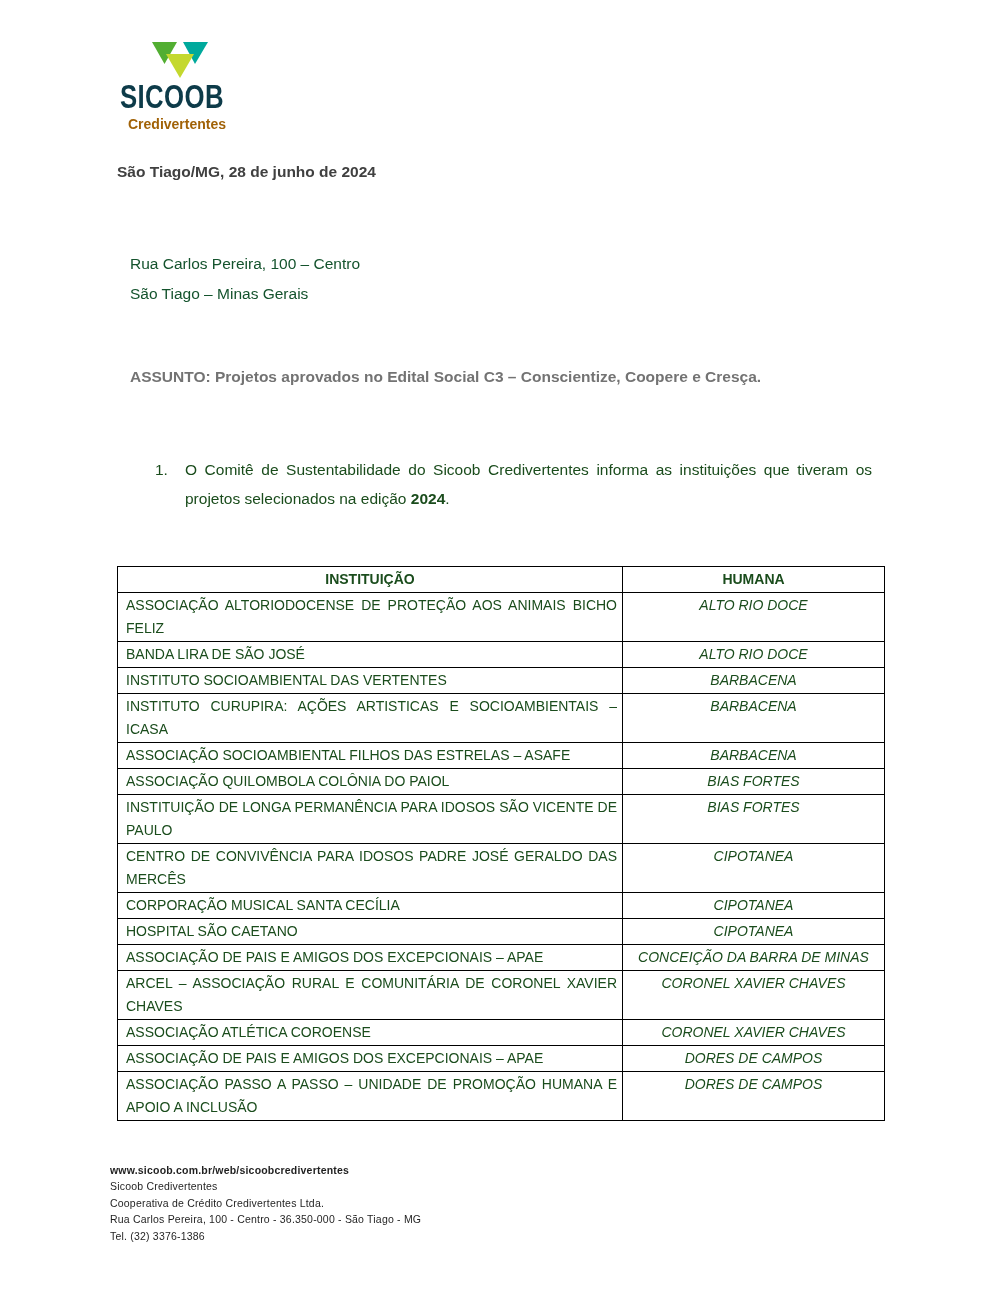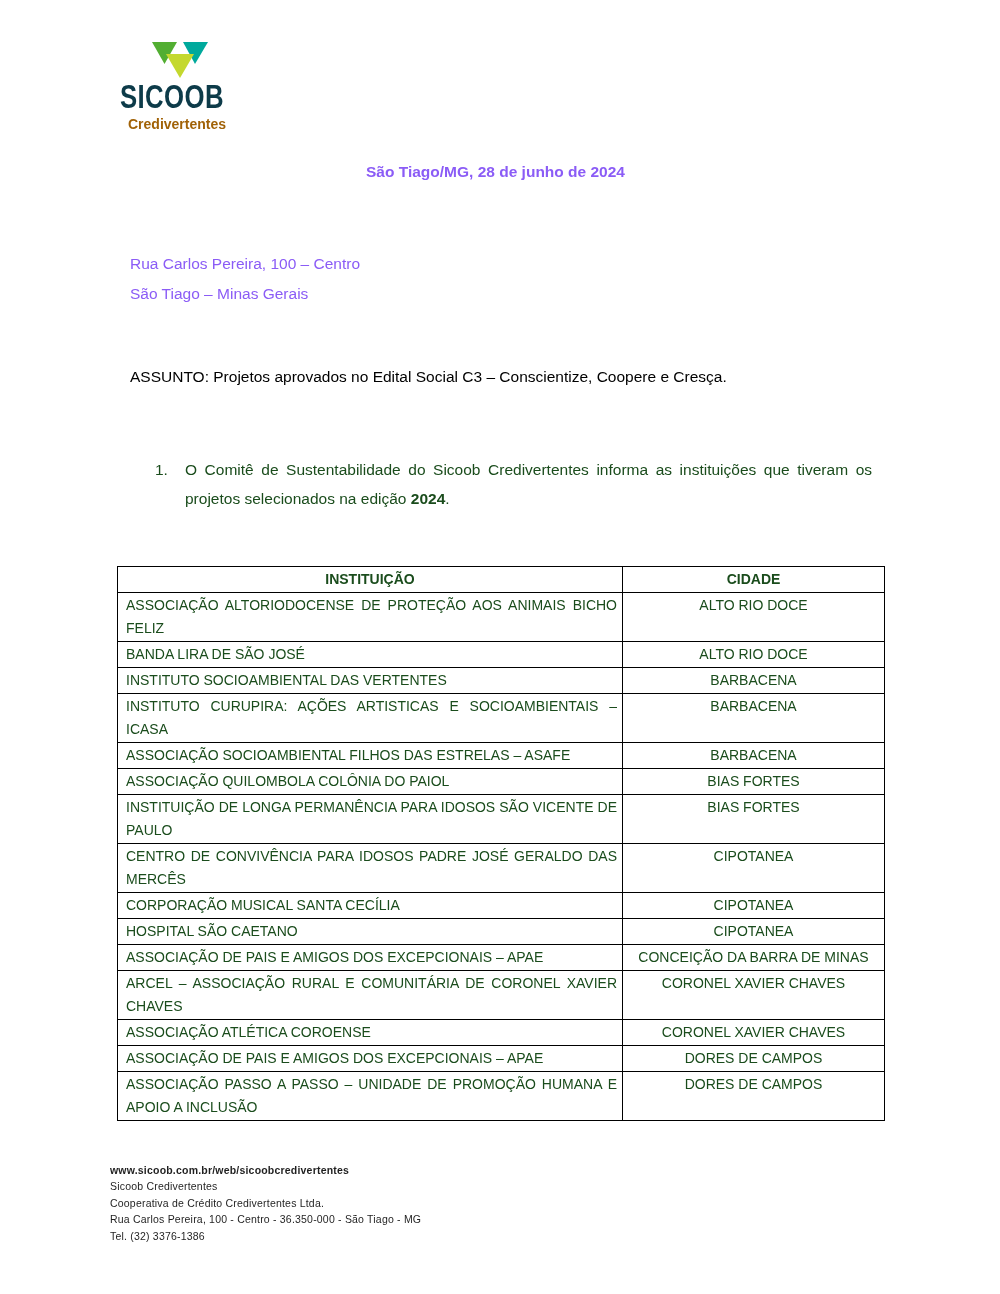--- a/index.html
+++ b/index.html
@@ -27,29 +27,29 @@
     white-space: nowrap; letter-spacing: 0.5px;
   }
   .logo-sub {
     font-size: 14px; font-weight: bold; color: #a16207;
     margin-top: 3px; margin-left: 8px; white-space: nowrap;
   }
 
   
   .date-line {
     position: absolute; top: 163px; left: 117px; width: 757px;
-    text-align: center; font-weight: bold; font-size: 15.5px; color: #8b5cf6;
+    text-align: left; font-weight: bold; font-size: 15.5px; color: #404040;
   }
   .address {
     position: absolute; top: 249px; left: 130px;
-    font-size: 15.5px; line-height: 30px; color: #8b5cf6;
+    font-size: 15.5px; line-height: 30px; color: #14532d;
   }
   .subject {
     position: absolute; top: 368px; left: 130px; width: 744px;
-    font-weight: normal; font-size: 15.5px; color: #000000;
+    font-weight: bold; font-size: 15.5px; color: #737373;
   }
   .item {
     position: absolute; top: 455px; left: 155px; width: 717px;
     display: flex; font-size: 15.5px; line-height: 29px; color: #1a4c1c;
   }
   .item-number { width: 30px; flex-shrink: 0; }
   .item-text { flex: 1; text-align: justify; }
 
   
   .projects-table {
@@ -58,21 +58,21 @@
   }
   .projects-table th, .projects-table td {
     border: 1px solid #000000;
     font-size: 14px; line-height: 23px; color: #1a4c1c;
     vertical-align: top;
   }
   .projects-table th { font-weight: bold; text-align: center; padding: 1px 2px; }
   .col-inst { width: 505px; }
   .col-city { width: 262px; }
   td.inst { text-align: justify; padding: 1px 5px 1px 8px; }
-  td.city { text-align: center; padding: 1px 2px; }
+  td.city { text-align: center; padding: 1px 2px; font-style: italic; }
 
   
   .footer {
     position: absolute; top: 1162px; left: 110px;
     font-size: 10.5px; line-height: 16.4px; color: #1f1f1f;
     letter-spacing: 0.2px;
   }
   .footer-website { font-weight: bold; }
 </style>
 </head>
@@ -105,21 +105,21 @@
   </div>
 
   <table class="projects-table">
     <colgroup>
       <col class="col-inst">
       <col class="col-city">
     </colgroup>
     <thead>
       <tr>
         <th>INSTITUIÇÃO</th>
-        <th>CIDADE</th>
+        <th>HUMANA</th>
       </tr>
     </thead>
     <tbody>
         <tr>
           <td class="inst">ASSOCIAÇÃO ALTORIODOCENSE DE PROTEÇÃO AOS ANIMAIS BICHO FELIZ</td>
           <td class="city">ALTO RIO DOCE</td>
         </tr>
         <tr>
           <td class="inst">BANDA LIRA DE SÃO JOSÉ</td>
           <td class="city">ALTO RIO DOCE</td>

